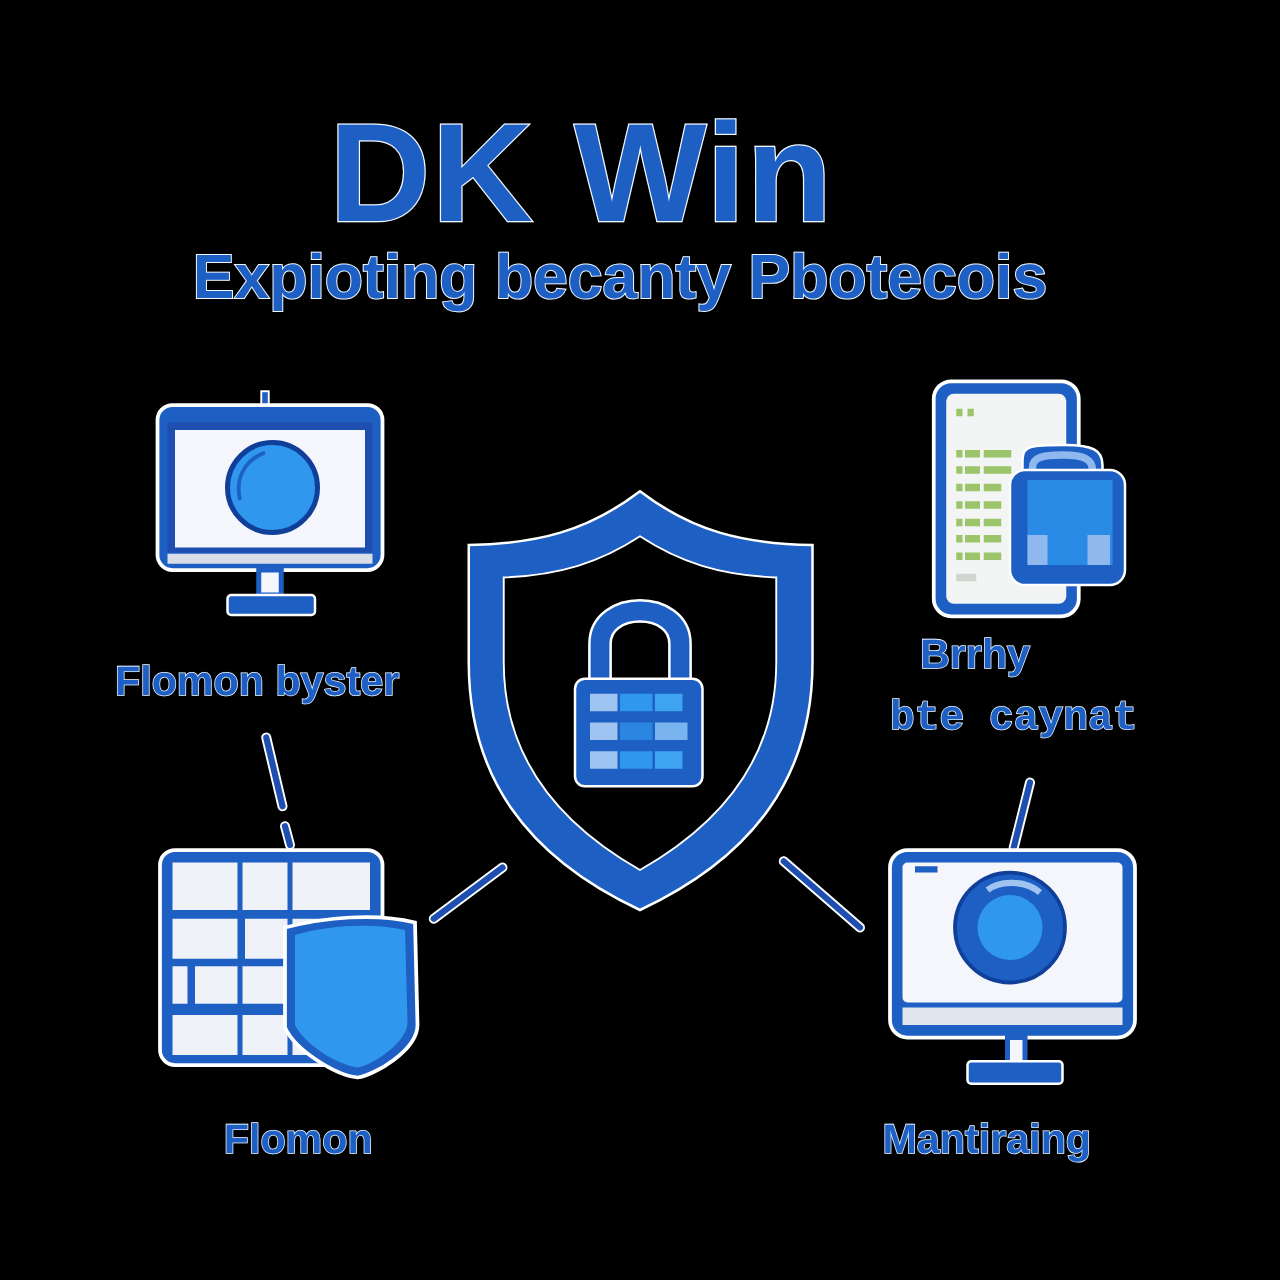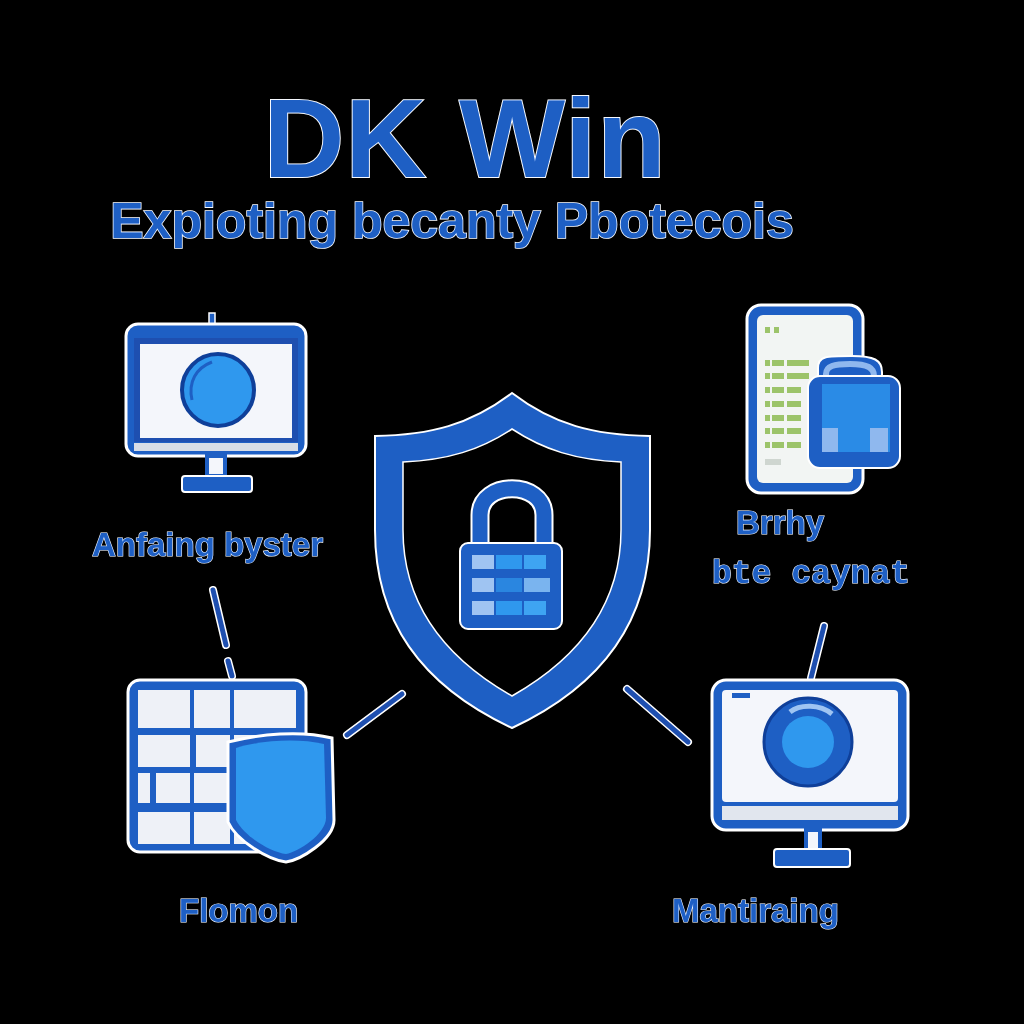--- a/index.html
+++ b/index.html
@@ -8,27 +8,27 @@
     .outlined {
       color: #1e5fc4;
       font-weight: bold;
       -webkit-text-stroke: 1.2px #ffffff;
       paint-order: stroke fill;
       text-shadow: 0 0 1px #9ec3ff;
       position: absolute;
       white-space: nowrap;
     }
     #title { left: 0; width: 930px; text-align: center; top: 74px; font-size: 112px; letter-spacing: 1px; -webkit-text-stroke: 2px #ffffff; }
-    #subtitle { left: 0; width: 904px; text-align: center; top: 192px; font-size: 50px; -webkit-text-stroke: 1.6px #ffffff; }
+    #subtitle { left: 0; width: 904px; text-align: center; top: 192px; font-size: 50px; padding-left: 44px; -webkit-text-stroke: 1.6px #ffffff; }
     .label { font-size: 33px; }
     #label-tl { left: 92px; top: 526px; }
     #label-tr1 { left: 736px; top: 504px; width: 140px; text-align: left; }
     #label-tr2 { left: 712px; top: 556px; font-family: Liberation Mono, monospace; }
     #label-bl { left: 158px; top: 892px; margin-left: 21px; }
-    #label-br { left: 672px; top: 892px; }
+    #label-br { left: 706px; top: 892px; }
     svg.layer { position: absolute; left: 0; top: 0; }
   </style>
 </head>
 <body>
 
 <div id="title" class="outlined">DK Win</div>
 <div id="subtitle" class="outlined">Expioting becanty Pbotecois</div>
 
 <svg class="layer" width="1024" height="1024" viewBox="0 0 1024 1024">
   <defs>
@@ -147,17 +147,17 @@
     <rect x="732" y="693" width="18" height="5" fill="#1e5fc4"></rect>
     <rect x="722" y="806" width="176" height="14" fill="#e1e6ee"></rect>
     <rect x="806" y="830" width="14" height="20" fill="#f4f6fb" stroke="#1e5fc4" stroke-width="4"></rect>
     <rect x="774" y="849" width="76" height="18" rx="3" fill="#1e5fc4" stroke="#ffffff" stroke-width="2"></rect>
     <circle cx="808" cy="742" r="44" fill="#1e5fc4" stroke="#0f3f99" stroke-width="3"></circle>
     <path d="M790 712 C800 704 820 704 832 714" fill="none" stroke="#9fc4f2" stroke-width="5"></path>
     <circle cx="808" cy="742" r="26" fill="#2f98ee"></circle>
   </g>
 </svg>
 
-<div id="label-tl" class="outlined label">Anfaing byster</div>
+<div id="label-tl" class="outlined label">Flomon byster</div>
 <div id="label-tr1" class="outlined label">Brrhy</div>
 <div id="label-tr2" class="outlined label">bte caynat</div>
 <div id="label-bl" class="outlined label">Flomon</div>
 <div id="label-br" class="outlined label">Mantiraing</div>
 
 </body></html>

